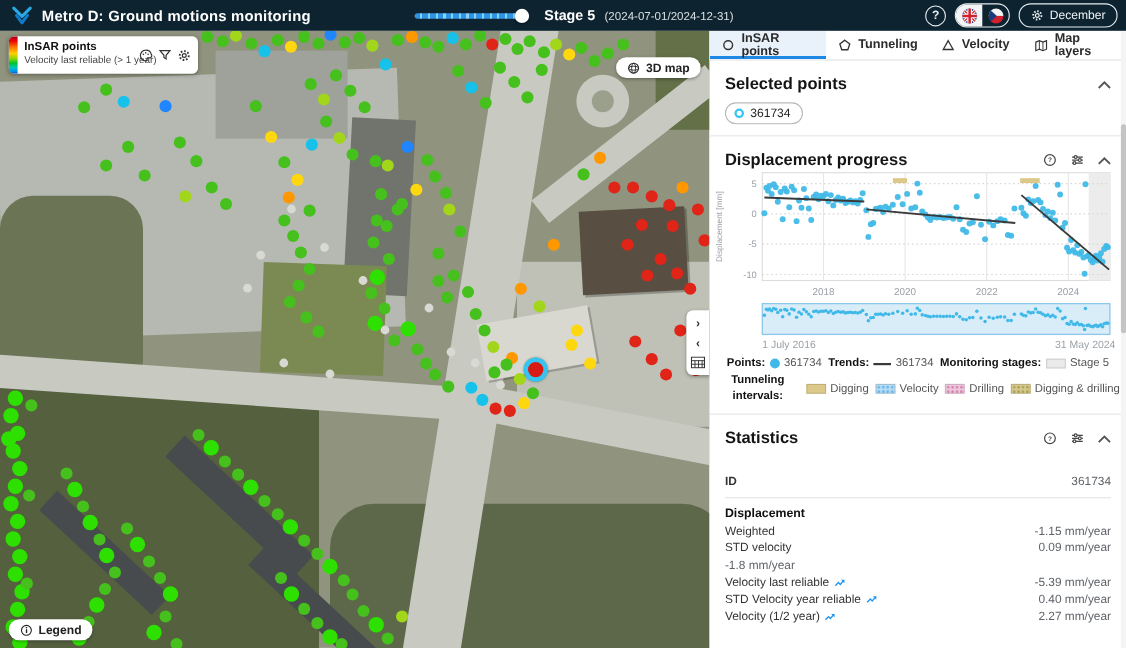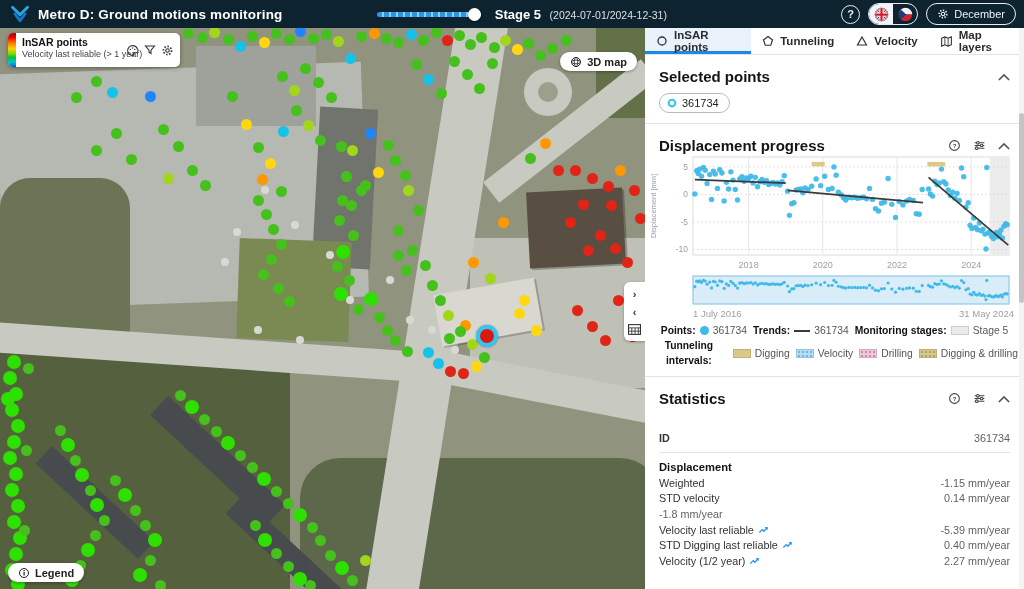--- a/index.html
+++ b/index.html
@@ -914,21 +914,21 @@
           </span>
           <span class="val">
             <span>-1.15 mm/year</span>
           </span>
         </div>
         <div class="stat-row">
           <span class="lbl">
             <span>STD velocity</span>
           </span>
           <span class="val">
-            <span>0.14 mm/year</span>
+            <span>0.09 mm/year</span>
           </span>
         </div>
         <div class="stat-row">
           <span class="val">
             <span>-1.8 mm/year</span>
           </span>
         </div>
         <div class="stat-row">
           <span class="lbl">
             <span>Velocity last reliable</span>
@@ -936,21 +936,21 @@
               <path d="M2 18 L9 11 L13 15 L21 6" fill="none" stroke="#2196f3" stroke-width="3"></path>
               <path d="M14.5 5 H22 V12.5 Z" fill="#2196f3"></path>
             </svg>
           </span>
           <span class="val">
             <span>-5.39 mm/year</span>
           </span>
         </div>
         <div class="stat-row">
           <span class="lbl">
-            <span>STD Digging last reliable</span>
+            <span>STD Velocity year reliable</span>
             <svg width="11" height="10" viewBox="0 0 24 24">
               <path d="M2 18 L9 11 L13 15 L21 6" fill="none" stroke="#2196f3" stroke-width="3"></path>
               <path d="M14.5 5 H22 V12.5 Z" fill="#2196f3"></path>
             </svg>
           </span>
           <span class="val">
             <span>0.40 mm/year</span>
           </span>
         </div>
         <div class="stat-row">

